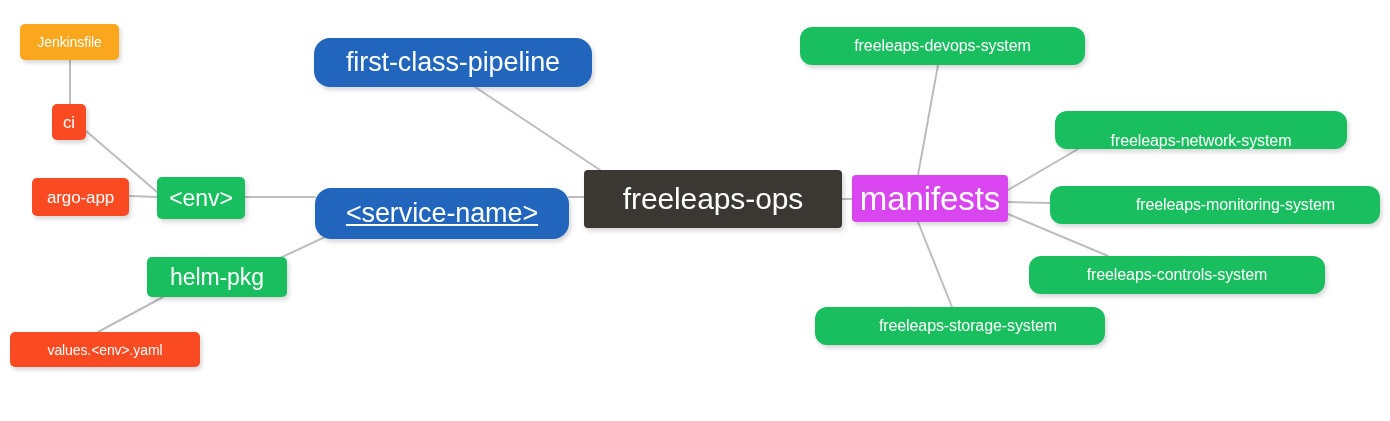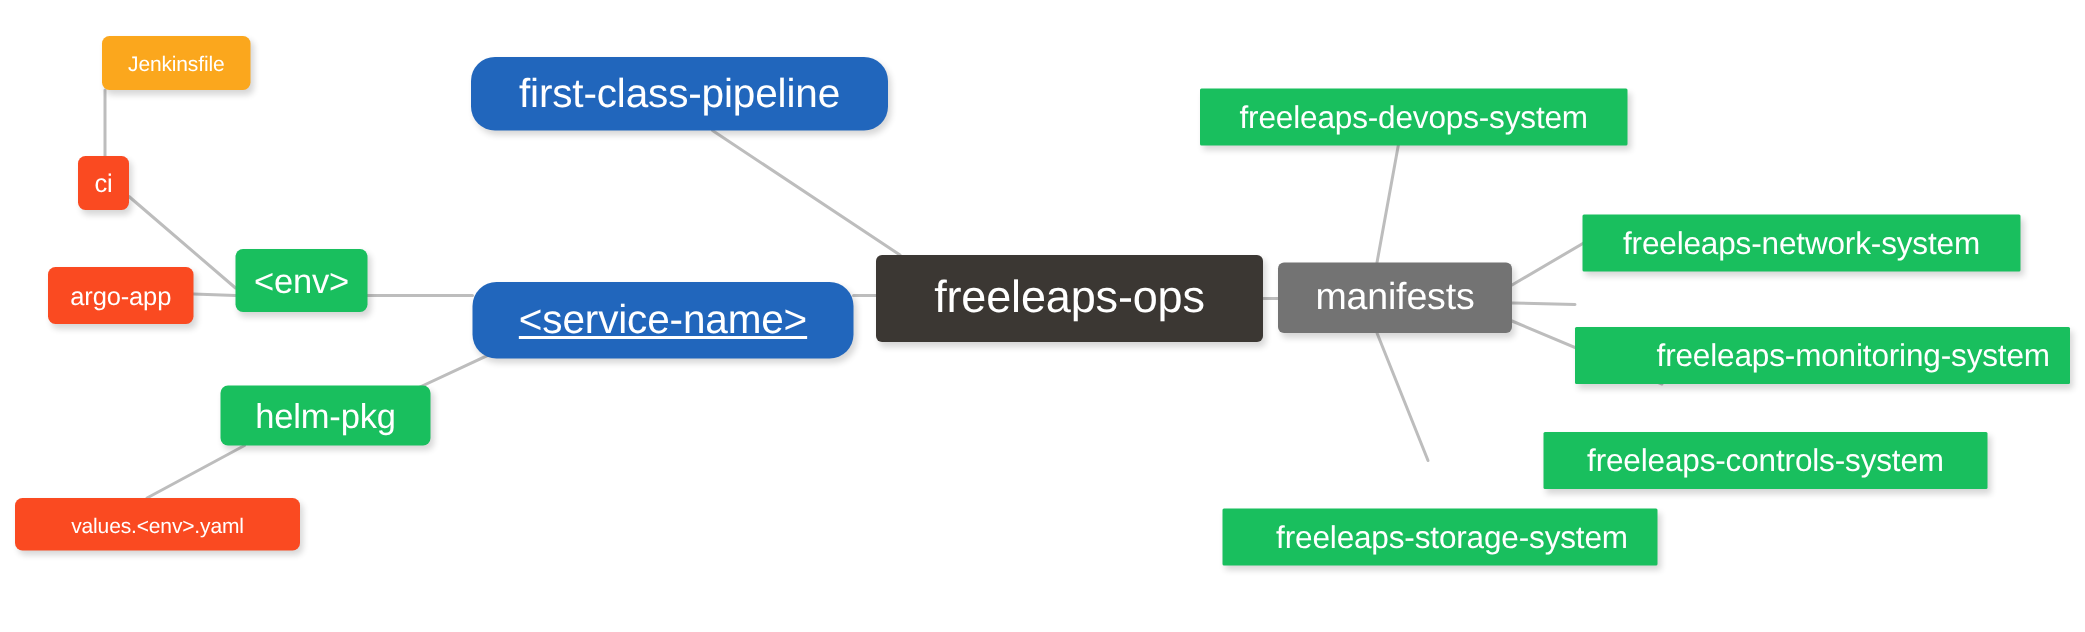--- a/index.html
+++ b/index.html
@@ -44,50 +44,48 @@
     background: #3b3733;
     font-size: 30px;
     border-radius: 4px;
   }
   .lvl-blue {
     background: #2166bc;
     font-size: 27px;
     border-radius: 16px;
   }
   .lvl-blue-sm {
-    background: #737373;
-    font-size: 25px;
+    background: #d946ef;
+    font-size: 33px;
     border-radius: 4px;
   }
   .lvl-green {
     background: #19bf5e;
-    font-size: 21px;
-    border-radius: 1px;
-    margin-top: 32px;
+    font-size: 16px;
+    border-radius: 12px;
   }
   .lvl-green-md {
     background: #19bf5e;
     font-size: 23px;
     border-radius: 5px;
   }
   .lvl-red {
     background: #fa4a21;
     font-size: 17px;
     border-radius: 5px;
   }
   .lvl-red-sm {
     background: #fa4a21;
     font-size: 14px;
     border-radius: 5px;
   }
   .lvl-orange {
     background: #fba71d;
     font-size: 14px;
     border-radius: 5px;
-    margin-left: 48px;
   }
 </style>
 </head>
 <body>
 
 <div id="canvas">
   <svg id="edges" viewBox="0 0 1390 421" xmlns="http://www.w3.org/2000/svg">
       <line x1="70" y1="60" x2="70" y2="104" stroke="#bdbdbd" stroke-width="2" stroke-linecap="round"></line>
       <line x1="86" y1="131" x2="157" y2="192" stroke="#bdbdbd" stroke-width="2" stroke-linecap="round"></line>
       <line x1="129" y1="196" x2="157" y2="197" stroke="#bdbdbd" stroke-width="2" stroke-linecap="round"></line>
@@ -106,21 +104,21 @@
   <div id="node-layer">
       <div class="node lvl-orange" style="left: 20px; top: 24px; width: 99px; height: 36px;">
         <span>Jenkinsfile</span>
       </div>
       <div class="node lvl-red" style="left: 52px; top: 104px; width: 34px; height: 36px;">
         <span>ci</span>
       </div>
       <div class="node lvl-red" style="left: 32px; top: 178px; width: 97px; height: 38px;">
         <span>argo-app</span>
       </div>
-      <div class="node lvl-green-md" style="left: 157px; top: 166px; width: 88px; height: 42px; align-items: center;">
+      <div class="node lvl-green-md" style="left: 157px; top: 177px; width: 88px; height: 42px; align-items: center;">
         <span>&lt;env&gt;</span>
       </div>
       <div class="node lvl-green-md" style="left: 147px; top: 257px; width: 140px; height: 40px;">
         <span>helm-pkg</span>
       </div>
       <div class="node lvl-red-sm" style="left: 10px; top: 332px; width: 190px; height: 35px;">
         <span>values.&lt;env&gt;.yaml</span>
       </div>
       <div class="node lvl-blue" style="left: 314px; top: 38px; width: 278px; height: 49px;">
         <span>first-class-pipeline</span>
@@ -130,21 +128,21 @@
       </div>
       <div class="node lvl-root" style="left: 584px; top: 170px; width: 258px; height: 58px;">
         <span>freeleaps-ops</span>
       </div>
       <div class="node lvl-blue-sm" style="left: 852px; top: 175px; width: 156px; height: 47px;">
         <span>manifests</span>
       </div>
       <div class="node lvl-green" style="left: 800px; top: 27px; width: 285px; height: 38px;">
         <span>freeleaps-devops-system</span>
       </div>
-      <div class="node lvl-green" style="left: 1055px; top: 111px; width: 292px; height: 38px;">
+      <div class="node lvl-green" style="left: 1055px; top: 111px; width: 292px; height: 38px; align-items: flex-end;">
         <span>freeleaps-network-system</span>
       </div>
       <div class="node lvl-green" style="left: 1050px; top: 186px; width: 330px; height: 38px; padding-left: 41px;">
         <span>freeleaps-monitoring-system</span>
       </div>
       <div class="node lvl-green" style="left: 1029px; top: 256px; width: 296px; height: 38px;">
         <span>freeleaps-controls-system</span>
       </div>
       <div class="node lvl-green" style="left: 815px; top: 307px; width: 290px; height: 38px; padding-left: 16px;">
         <span>freeleaps-storage-system</span>

